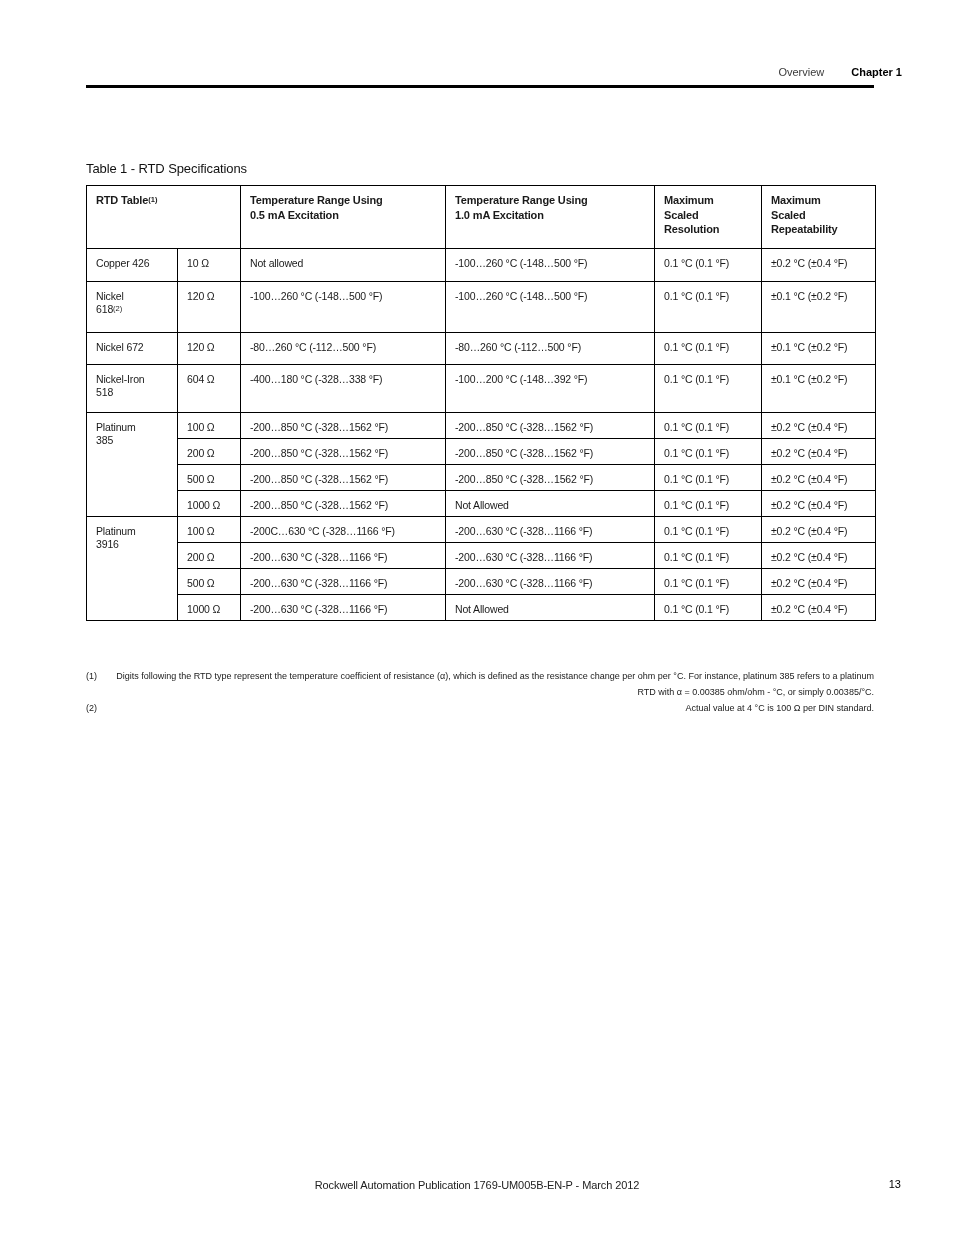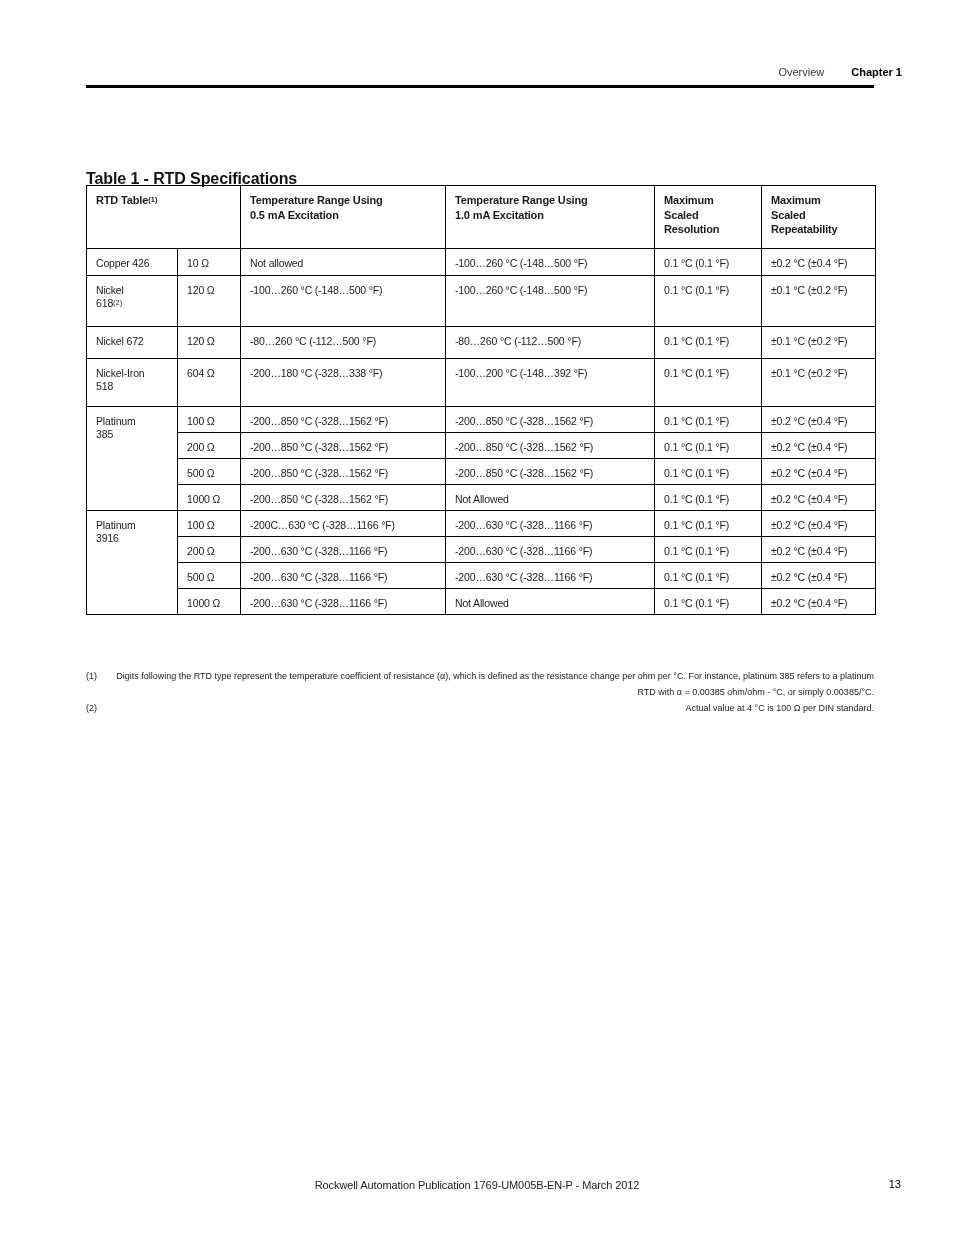--- a/index.html
+++ b/index.html
@@ -9,38 +9,38 @@
     margin:0 auto;
     padding-left:28px;
   }
   
   .running-header { position:absolute; top:66px; right:80px; font-size:11px; white-space:nowrap; }
   .header-section { color:#3a3a3a; margin-right:27px; }
   .header-chapter { font-weight:bold; color:#000; }
   .header-rule { position:absolute; top:85px; left:86px; width:788px; height:3px; background:#000; }
 
   
-  .table-title { position:absolute; top:170px; left:86px; font-size:16px; font-weight:bold; color:#111; letter-spacing:-0.1px; }
+  .table-title { position:absolute; top:161px; left:86px; font-size:13px; font-weight:normal; color:#111; letter-spacing:-0.1px; }
 
   
   table.spec {
     position:absolute; top:185px; left:86px; width:789px;
     border-collapse:collapse; table-layout:fixed; font-size:10.5px; line-height:13px;
     letter-spacing:-0.15px; color:#1a1a1a;
   }
   table.spec th, table.spec td {
     border:1px solid #000; vertical-align:top; text-align:left;
     padding:8px 8px 4px 9px; overflow:hidden;
   }
   table.spec th {
     font-weight:bold; font-size:11px; line-height:14.5px; white-space:pre-line; padding-top:7px;
   }
   td.cell-type, td.cell-res { white-space:pre-line; }
   tr.h-header { height:63px; }
-  tr.h-33 { height:27px; }
+  tr.h-33 { height:33px; }
   tr.h-51 { height:51px; }
   tr.h-32 { height:32px; }
   tr.h-48 { height:48px; }
   tr.h-31 { height:20px;border-radius:15px; }
   .sup { font-size:7.5px; position:relative; top:-2px; letter-spacing:0; }
 
   
   .footnotes { position:absolute; top:669px; left:86px; width:788px; font-size:9px; line-height:15.5px; color:#1a1a1a; }
   .footnote { display:flex; margin-bottom:1px; }
   .fn-marker { flex:0 0 21px; }
@@ -112,21 +112,21 @@
       <td>120 Ω</td>
       <td>-80…260 °C (-112…500 °F)</td>
       <td>-80…260 °C (-112…500 °F)</td>
       <td>0.1 °C (0.1 °F)</td>
       <td>±0.1 °C (±0.2 °F)</td>
     </tr>
     <tr class="h-48">
       <td class="cell-type"><span>Nickel-Iron
 518</span></td>
       <td>604 Ω</td>
-      <td>-200…180 °C (-328…338 °F)</td>
+      <td>-400…180 °C (-328…338 °F)</td>
       <td>-100…200 °C (-148…392 °F)</td>
       <td>0.1 °C (0.1 °F)</td>
       <td>±0.1 °C (±0.2 °F)</td>
     </tr>
     <tr class="h-31">
       <td class="cell-type" rowspan="4"><span>Platinum
 385</span></td>
       <td>100 Ω</td>
       <td>-200…850 °C (-328…1562 °F)</td>
       <td>-200…850 °C (-328…1562 °F)</td>

